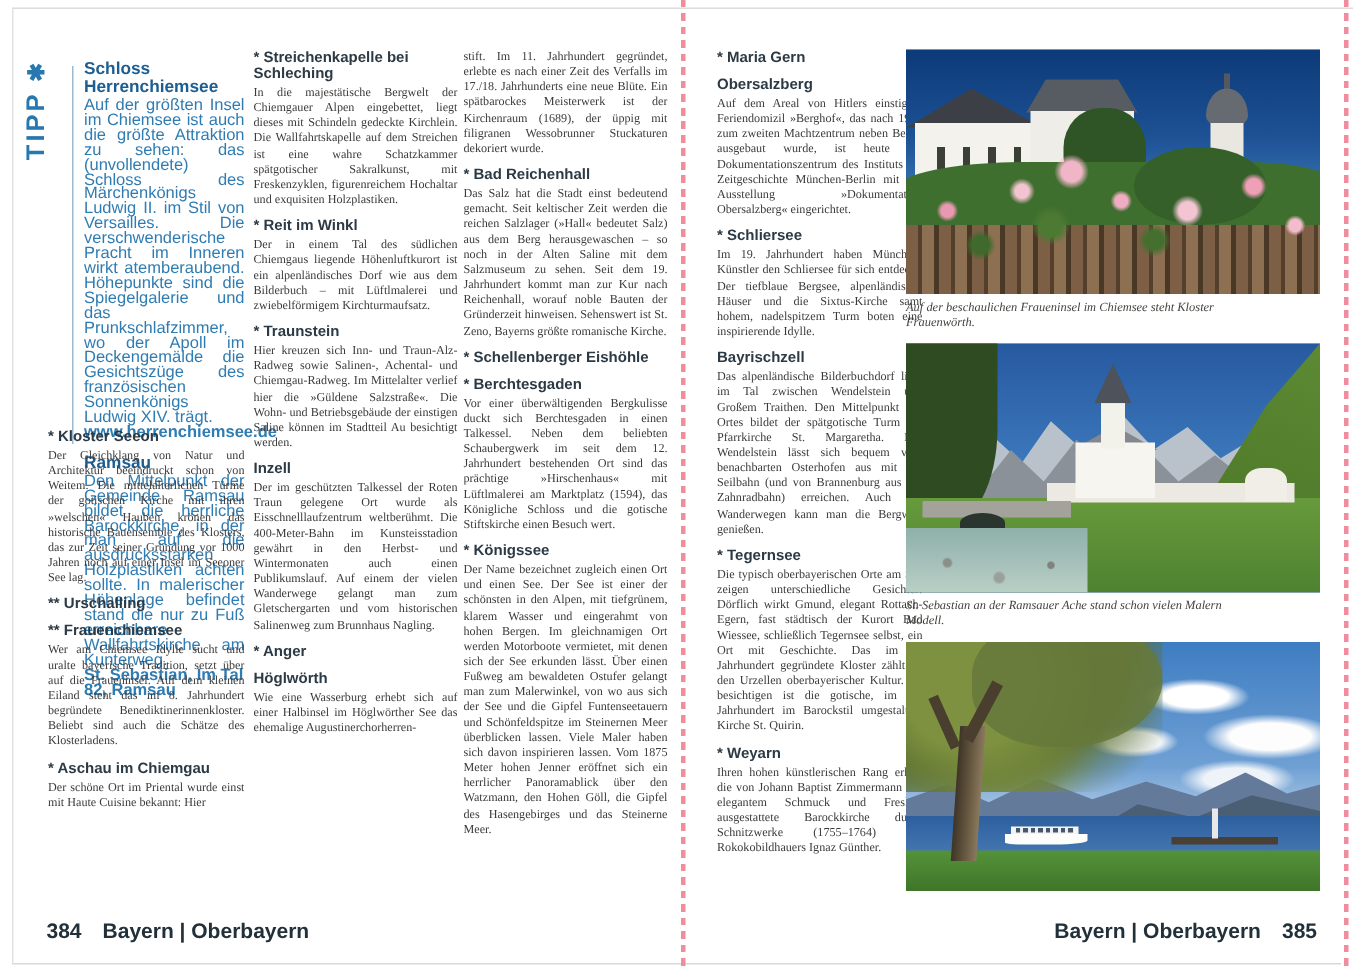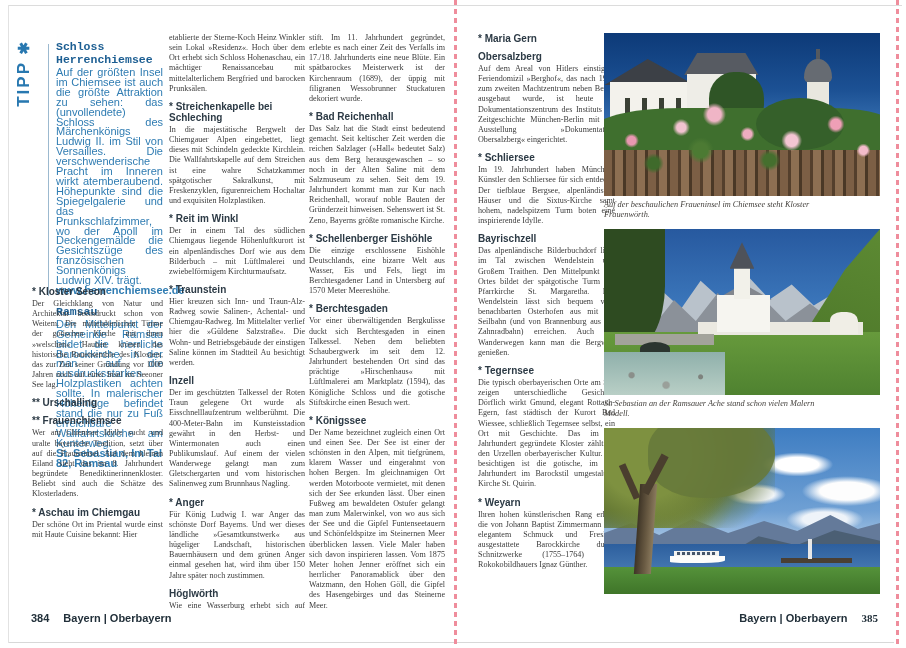--- a/index.html
+++ b/index.html
@@ -18,45 +18,45 @@
   
   .tip-label-wrap{position:absolute;left:12px;top:42px;width:30px;height:120px;}
   .tip-vert{position:absolute;left:2px;top:0;transform:rotate(-90deg) translateX(-100%);
     transform-origin:top left;white-space:nowrap;
     font-family:"Liberation Sans",sans-serif;font-weight:bold;font-size:17px;
     letter-spacing:2px;color:#2878b0;}
   .tip-star{font-size:15px;letter-spacing:0;}
   .tip-rule{position:absolute;left:48px;top:44px;width:1px;height:252px;background:#9cb9cf;}
   .tipbox{position:absolute;left:56px;top:40px;width:107px;
     font-family:"Liberation Sans",sans-serif;color:#2f7cb2;}
-  .tipbox h2{margin:0 0 2px 0;font-family:Liberation Mono, monospace;font-weight:bold;
+  .tipbox h2{margin:0 0 2px 0;font-family:Liberation Sans, sans-serif;font-weight:bold;
     font-size:11.5px;color:#1c5e92;}
   .tipbox p{margin:0;font-size:11px;line-height:9.9px;text-align:justify;hyphens:auto;}
   .tipbox .tip-extra{font-weight:bold;text-align:left;}
   .tipbox .tip-entry + .tip-entry{margin-top:9px;}
 
   
   .col{position:absolute;top:33px;height:577px;overflow:hidden;}
   .col-1{left:32px;top:286px;width:131px;height:326px;}
   .col-2{left:169px;width:136px;}
   .col-3{left:309px;width:136px;}
   .col-r{left:478px;width:137px;}
   .col h3{margin:7px 0 2px 0;font-family:"Liberation Sans",sans-serif;font-weight:bold;
     font-size:10px;line-height:11px;color:#2c3a45;}
   .col h3:first-child{margin-top:0;}
   .col p{margin:0;font-family:"Liberation Serif",serif;font-size:8.1px;line-height:10.15px;
     color:#3b3b3b;text-align:justify;hyphens:auto;}
 
   
   .footer{position:absolute;top:612px;font-family:"Liberation Sans",sans-serif;
-    font-weight:bold;font-size:11px;color:#22303a;}
+    font-weight:bold;font-size:14px;color:#22303a;}
   .footer-left{left:31px;}
   .footer-left .pagenum{margin-right:14px;}
   .footer-right{right:28px;text-align:right;}
-  .footer-right .pagenum{margin-left:14px;font-family:Liberation Serif, serif;}
+  .footer-right .pagenum{margin-left:14px;}
 
   
   .photo-col{position:absolute;left:604px;top:33px;width:236px;}
   .photo{position:relative;width:276px;overflow:hidden;background:#2a62a8;}
   .photo .s{position:absolute;}
   .caption{margin:4px 0 9px 0;font-family:"Liberation Serif",serif;font-style:italic;
     font-size:8.3px;line-height:10px;color:#45423e;}
   #photo1{height:163px;}
   #photo2{height:166px;}
   #photo3{height:166px;}
@@ -167,40 +167,37 @@
   <div class="col col-1">
       <h3><span>* </span>Kloster Seeon</h3>
       <p>Der Gleichklang von Natur und Architektur beeindruckt schon von Weitem. Die mittelalterlichen Türme der gotischen Kirche mit ihren »welschen« Hauben krönen das historische Bauensemble des Klosters, das zur Zeit seiner Gründung vor 1000 Jahren noch auf einer Insel im Seeoner See lag.</p>
       <h3><span>** </span>Urschalling</h3>
       <h3><span>** </span>Frauenchiemsee</h3>
       <p>Wer am Chiemsee Idylle sucht und uralte bayerische Tradition, setzt über auf die Fraueninsel. Auf dem kleinen Eiland steht das im 8. Jahrhundert begründete Benediktinerinnenkloster. Beliebt sind auch die Schätze des Klosterladens.</p>
       <h3><span>* </span>Aschau im Chiemgau</h3>
       <p>Der schöne Ort im Priental wurde einst mit Haute Cuisine bekannt: Hier</p>
     </div>
   <div class="col col-2">
-      <p>etablierte der Sterne-Koch Heinz Winkler sein Lokal »Residenz«. Hoch über dem Ort erhebt sich Schloss Hohenaschau, ein mächtiger Renaissancebau mit mittelalterlichem Bergfried und barocken Prunksälen.</p>
       <h3><span>* </span>Streichenkapelle bei Schleching</h3>
       <p>In die majestätische Bergwelt der Chiemgauer Alpen eingebettet, liegt dieses mit Schindeln gedeckte Kirchlein. Die Wallfahrtskapelle auf dem Streichen ist eine wahre Schatzkammer spätgotischer Sakralkunst, mit Freskenzyklen, figurenreichem Hochaltar und exquisiten Holzplastiken.</p>
       <h3><span>* </span>Reit im Winkl</h3>
       <p>Der in einem Tal des südlichen Chiemgaus liegende Höhenluftkurort ist ein alpenländisches Dorf wie aus dem Bilderbuch – mit Lüftlmalerei und zwiebelförmigem Kirchturmaufsatz.</p>
       <h3><span>* </span>Traunstein</h3>
       <p>Hier kreuzen sich Inn- und Traun-Alz-Radweg sowie Salinen-, Achental- und Chiemgau-Radweg. Im Mittelalter verlief hier die »Güldene Salzstraße«. Die Wohn- und Betriebsgebäude der einstigen Saline können im Stadtteil Au besichtigt werden.</p>
       <h3>Inzell</h3>
       <p>Der im geschützten Talkessel der Roten Traun gelegene Ort wurde als Eisschnelllaufzentrum weltberühmt. Die 400-Meter-Bahn im Kunsteisstadion gewährt in den Herbst- und Wintermonaten auch einen Publikumslauf. Auf einem der vielen Wanderwege gelangt man zum Gletschergarten und vom historischen Salinenweg zum Brunnhaus Nagling.</p>
       <h3><span>* </span>Anger</h3>
-      <p>Für König Ludwig I. war Anger das schönste Dorf Bayerns. Und wer dieses ländliche »Gesamtkunstwerk« aus hügeliger Landschaft, historischen Bauernhäusern und dem grünen Anger einmal gesehen hat, wird ihm über 150 Jahre später noch zustimmen.</p>
       <h3>Höglwörth</h3>
       <p>Wie eine Wasserburg erhebt sich auf einer Halbinsel im Höglwörther See das ehemalige Augustinerchorherren-</p>
     </div>
   <div class="col col-3">
       <p>stift. Im 11. Jahrhundert gegründet, erlebte es nach einer Zeit des Verfalls im 17./18. Jahrhunderts eine neue Blüte. Ein spätbarockes Meisterwerk ist der Kirchenraum (1689), der üppig mit filigranen Wessobrunner Stuckaturen dekoriert wurde.</p>
       <h3><span>* </span>Bad Reichenhall</h3>
       <p>Das Salz hat die Stadt einst bedeutend gemacht. Seit keltischer Zeit werden die reichen Salzlager (»Hall« bedeutet Salz) aus dem Berg herausgewaschen – so noch in der Alten Saline mit dem Salzmuseum zu sehen. Seit dem 19. Jahrhundert kommt man zur Kur nach Reichenhall, worauf noble Bauten der Gründerzeit hinweisen. Sehenswert ist St. Zeno, Bayerns größte romanische Kirche.</p>
       <h3><span>* </span>Schellenberger Eishöhle</h3>
-      <p>Die einzige erschlossene Eishöhle Deutschlands, eine bizarre Welt aus Wasser, Eis und Fels, liegt im Berchtesgadener Land in Untersberg auf 1570 Meter Meereshöhe.</p>
       <h3><span>* </span>Berchtesgaden</h3>
       <p>Vor einer überwältigenden Bergkulisse duckt sich Berchtesgaden in einen Talkessel. Neben dem beliebten Schaubergwerk im seit dem 12. Jahrhundert bestehenden Ort sind das prächtige »Hirschenhaus« mit Lüftlmalerei am Marktplatz (1594), das Königliche Schloss und die gotische Stiftskirche einen Besuch wert.</p>
       <h3><span>* </span>Königssee</h3>
       <p>Der Name bezeichnet zugleich einen Ort und einen See. Der See ist einer der schönsten in den Alpen, mit tiefgrünem, klarem Wasser und eingerahmt von hohen Bergen. Im gleichnamigen Ort werden Motorboote vermietet, mit denen sich der See erkunden lässt. Über einen Fußweg am bewaldeten Ostufer gelangt man zum Malerwinkel, von wo aus sich der See und die Gipfel Funtenseetauern und Schönfeldspitze im Steinernen Meer überblicken lassen. Viele Maler haben sich davon inspirieren lassen. Vom 1875 Meter hohen Jenner eröffnet sich ein herrlicher Panoramablick über den Watzmann, den Hohen Göll, die Gipfel des Hasengebirges und das Steinerne Meer.</p>
     </div>
 
   <div class="footer footer-left">
     <span class="pagenum">384</span><span class="section">Bayern | Oberbayern</span>
   </div>
 

